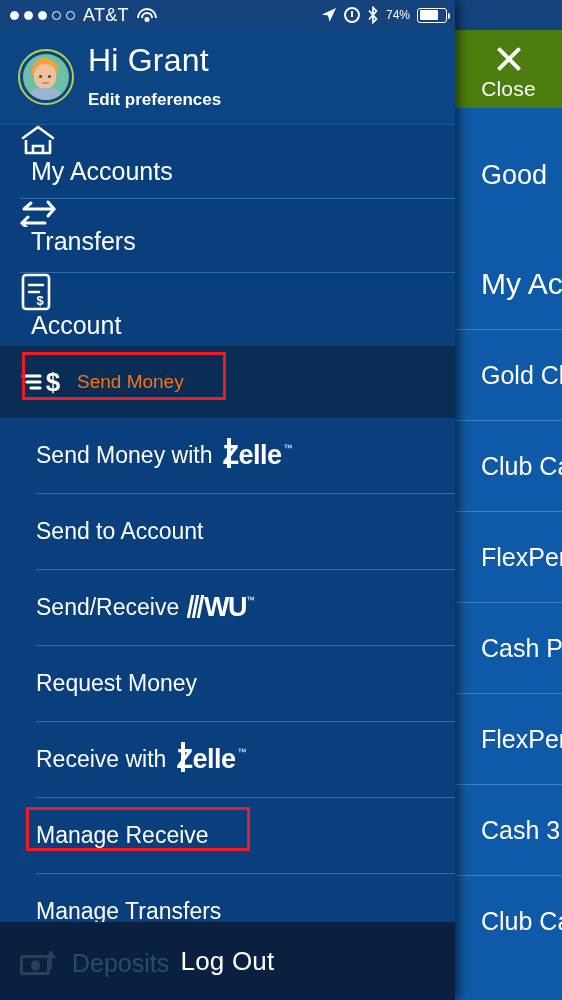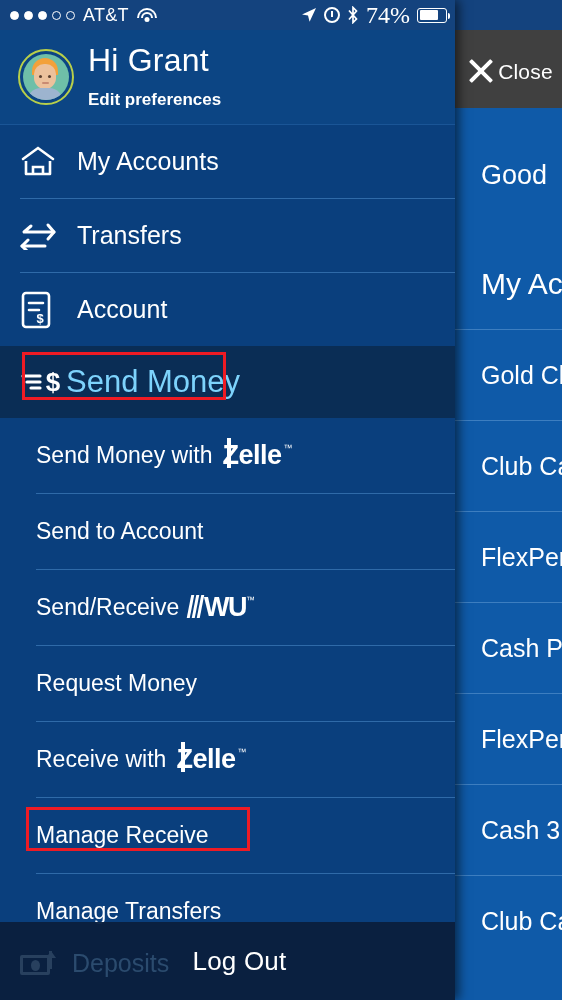--- a/index.html
+++ b/index.html
@@ -12,22 +12,22 @@
   #app { position:relative; width:562px; height:1000px; overflow:hidden; }
 
   
   .right-panel {
     position:absolute; top:0; left:455px; width:107px; height:1000px;
     background:#0f5aa8;
     overflow:hidden;
   }
   .rp-statusfill { height:30px; background:#14437e; }
   .rp-close {
-    height:78px; background:#404040;
-    display:flex; flex-direction:row; align-items:center; justify-content:center;
+    height:78px; background:#4d7c0f;
+    display:flex; flex-direction:column; align-items:center; justify-content:center;
     padding-top:4px;
   }
   .rp-close .x { width:34px; height:34px; position:relative; }
   .rp-close .x:before, .rp-close .x:after{
     content:""; position:absolute; left:2px; top:15px; width:30px; height:4px;
     background:#fff; border-radius:1px;
   }
   .rp-close .x:before{ transform:rotate(45deg); }
   .rp-close .x:after{ transform:rotate(-45deg); }
   .rp-close .lbl { color:#fff; font-size:21px; margin-top:1px; letter-spacing:.2px; }
@@ -63,21 +63,21 @@
     border-radius:50% 50% 0 0 / 100% 100% 0 0; transform:translateX(-50%);
   }
   .wifi .a{ width:20px; height:10px; top:0; }
   .wifi .b{ width:12px; height:6px; top:4px; }
   .wifi .c{ width:5px; height:5px; top:9px; background:#fff; border:none; border-radius:50%; }
   .sb-right{ margin-left:auto; display:flex; align-items:center; gap:7px; }
   .loc { width:16px; height:16px; }
   .alarm { width:16px; height:16px; border:2px solid #fff; border-radius:50%; position:relative; }
   .alarm:after{ content:""; position:absolute; left:5px; top:2px; width:2px; height:6px; background:#fff; }
   .bt { width:12px; height:18px; }
-  .pct { font-size:24px;font-family:Liberation Serif, serif; }
+  .pct { font-size:12px; }
   .batt { width:30px; height:15px; border:1.8px solid #fff; border-radius:3px; position:relative; padding:1.5px; }
   .batt:after{ content:""; position:absolute; right:-4px; top:4px; width:2.5px; height:6px; background:#fff; border-radius:0 2px 2px 0; }
   .batt i{ display:block; height:100%; background:#fff; border-radius:1px; }
 
   
   .profile {
     height:95px; background:#0c4584;
     display:flex; align-items:center; padding-left:18px;
     border-bottom:1px solid #1a5596;
   }
@@ -92,33 +92,33 @@
   .avatar .eyeL{ left:16px; } .avatar .eyeR{ left:25px; }
   .avatar .mouth{ position:absolute; left:19px; top:28px; width:7px; height:2px; background:#c98b73; border-radius:2px; }
   .avatar .body{ position:absolute; left:4px; bottom:-4px; width:36px; height:16px; background:#9db4cf; border-radius:14px 14px 0 0; }
   .prof-text { margin-left:14px; }
   .prof-name { color:#fff; font-size:32px; line-height:1.05; letter-spacing:.2px; }
   .prof-sub { color:#fff; font-size:17px; margin-top:13px;font-weight:bold; }
 
   
   .menu { }
   .row {
-    position:relative; display:flex; align-items:center;
-    color:#fff; padding-left:20px;
+    position:relative; display:flex; align-items:flex-start;
+    color:#fff; padding-left:20px;flex-direction:column;
   }
   .row-top { height:73px; font-size:25px; }
   .row-top .ico { width:46px; flex:0 0 auto; display:flex; align-items:center; justify-content:flex-start; }
   .row-top .txt { margin-left:11px; }
   .divider { height:1px; background:#2f6aa8; margin-left:20px; }
 
   .row-active {
     background:#0a2d55; height:72px; align-items:center;
     display:flex; padding-left:20px; position:relative;
   }
-  .row-active .txt { color:#7dd3fc; font-size:31px; margin-left:0; }
+  .row-active .txt { color:#f97316; font-size:19px; margin-left:11px; }
 
   .sub-row {
     height:75px; display:flex; align-items:center;
     padding-left:36px; color:#fff; font-size:23px;
   }
   .sub-div { height:1px; background:#2f6aa8; margin-left:36px; }
 
   
   .redbox { position:absolute; border:3px solid #ee1b24; pointer-events:none; }
   #redbox-send { left:22px; top:352px; width:204px; height:48px; }
@@ -134,21 +134,21 @@
     color:#2c4straight; opacity:1;
   }
   .deposits-ghost { color:#2b4straight;align-items:center; }
   .dep-ico { width:40px; height:26px; position:relative; }
   .dep-ico .rect { position:absolute; left:0; top:4px; width:30px; height:20px; border:3px solid #28405e; border-radius:2px; }
   .dep-ico .oval { position:absolute; left:11px; top:9px; width:9px; height:11px; background:#28405e; border-radius:50%; }
   .dep-ico .arr { position:absolute; left:29px; top:0px; width:3px; height:18px; background:#28405e; }
   .dep-ico .arrh { position:absolute; left:25.5px; top:0px; width:0; height:0; border-left:5px solid transparent; border-right:5px solid transparent; border-bottom:7px solid #28405e; }
   .dep-txt { color:#2b4straight; font-size:25px; margin-left:12px; }
   .logout {
-    position:absolute; left:12px; bottom:0; width:455px; height:78px;
+    position:absolute; left:0; bottom:0; width:455px; height:78px;
     display:flex; align-items:center; justify-content:center;
     color:#fff; font-size:26px; letter-spacing:.2px;
   }
 
   
   .zelle { display:inline-flex; align-items:flex-start; margin-left:10px; position:relative; }
   .zelle .z-wrap { position:relative; display:inline-block; }
   .zelle .word { font-size:27px; font-weight:bold; letter-spacing:-.5px; color:#fff; line-height:1; font-family:"Liberation Sans",sans-serif; }
   .zelle .slash { position:absolute; left:5px; top:-4px; width:3.4px; height:30px; background:#fff; transform:rotate(0deg); }
   .zelle .tm { font-size:9px; margin-left:2px; margin-top:1px; color:#fff; }

